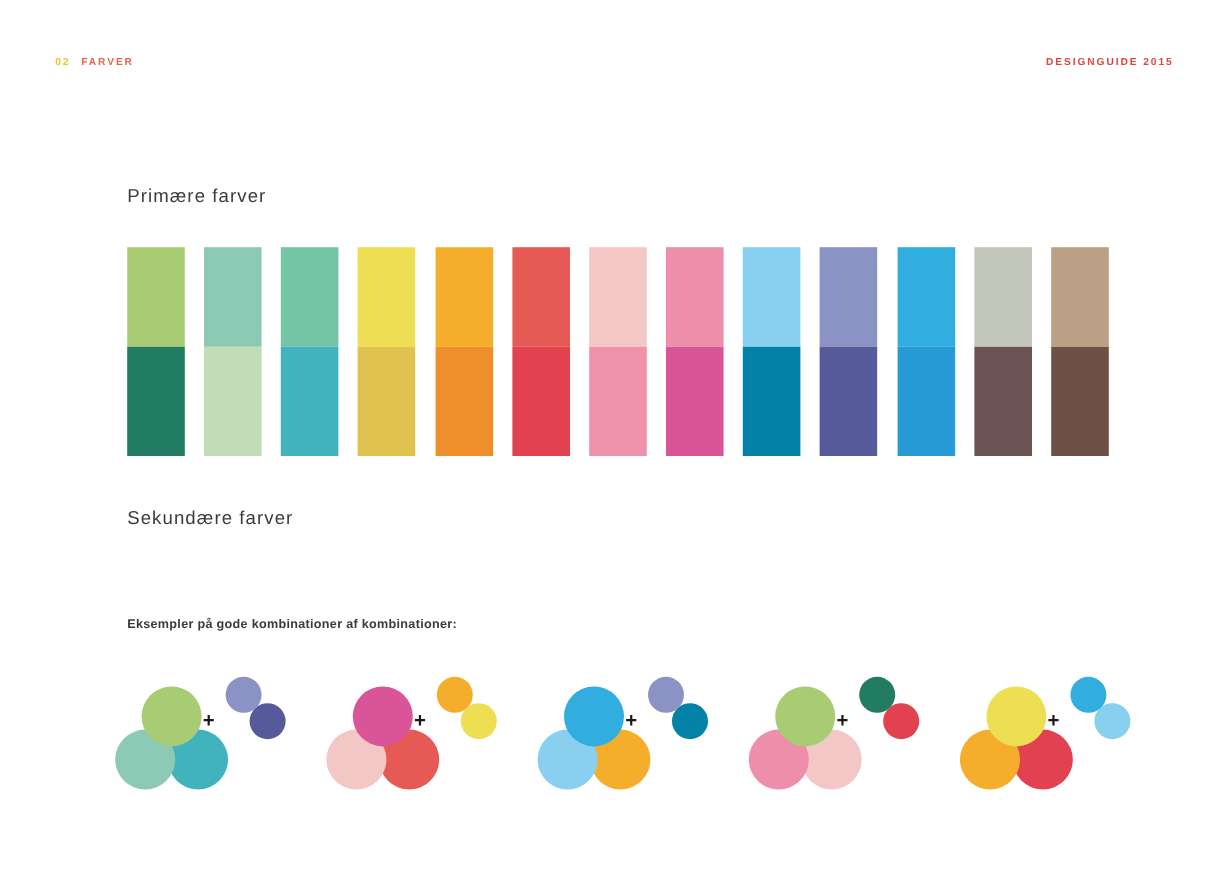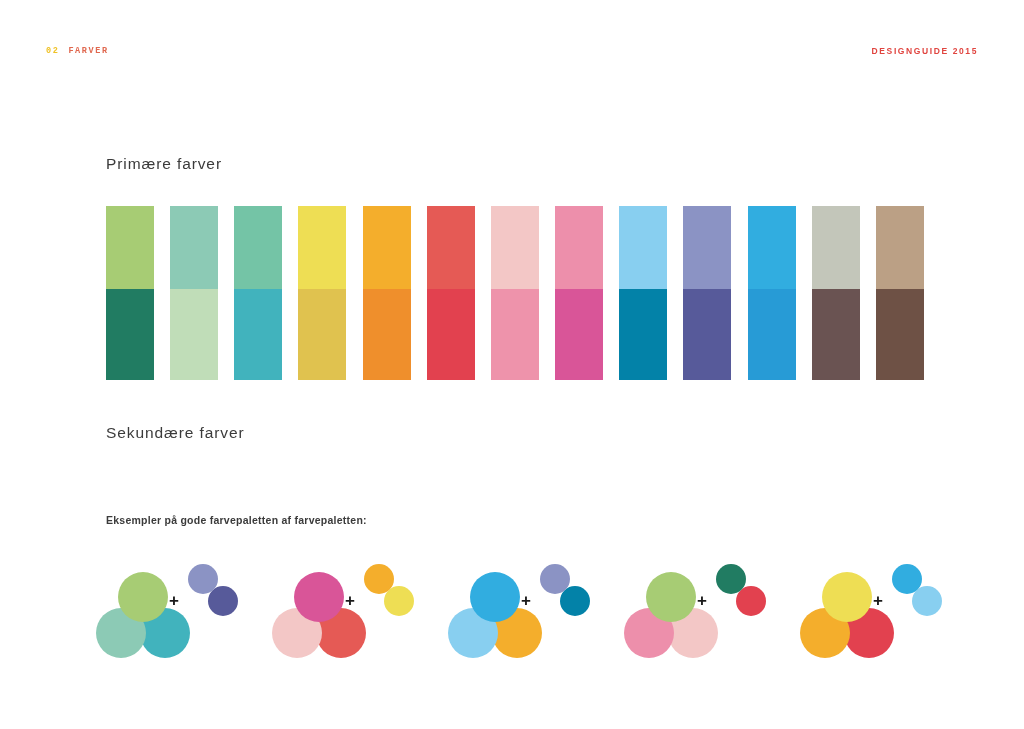--- a/index.html
+++ b/index.html
@@ -19,21 +19,21 @@
   
   .runhead {
     position: absolute;
     top: 45px;
     font-size: 8.5px;
     font-weight: bold;
     letter-spacing: 1.6px;
     line-height: 12px;
     white-space: nowrap;
   }
-  .runhead-left  { left: 46px; font-family: Liberation Mono, monospace; }
+  .runhead-left  { left: 46px; }
   .runhead-right { right: 46px; text-align: right; }
 
   .num-02    { color: #efc227; }
   .word-farver { color: #e0684f; margin-left: 9px; }
   .designguide { color: #e0443f; }
 
   
   .section-title {
     position: absolute;
     left: 106px;
@@ -122,21 +122,21 @@
 </div>
 
 <div class="runhead runhead-right">
   <span class="designguide">DESIGNGUIDE 2015</span>
 </div>
 
 <div class="section-title" id="title-primary">Primære farver</div>
 
 <div class="section-title" id="title-secondary">Sekundære farver</div>
 
-<div class="examples-caption">Eksempler på gode farvepaletten af farvepaletten:</div>
+<div class="examples-caption">Eksempler på gode kombinationer af kombinationer:</div>
 
 <div id="palette">
     <div class="swatch-col">
       <div class="swatch-primary" style="background: rgb(167, 204, 116);"></div>
       <div class="swatch-secondary" style="background: rgb(33, 124, 98);"></div>
     </div>
     <div class="swatch-col">
       <div class="swatch-primary" style="background: rgb(140, 202, 181);"></div>
       <div class="swatch-secondary" style="background: rgb(192, 221, 184);"></div>
     </div>

